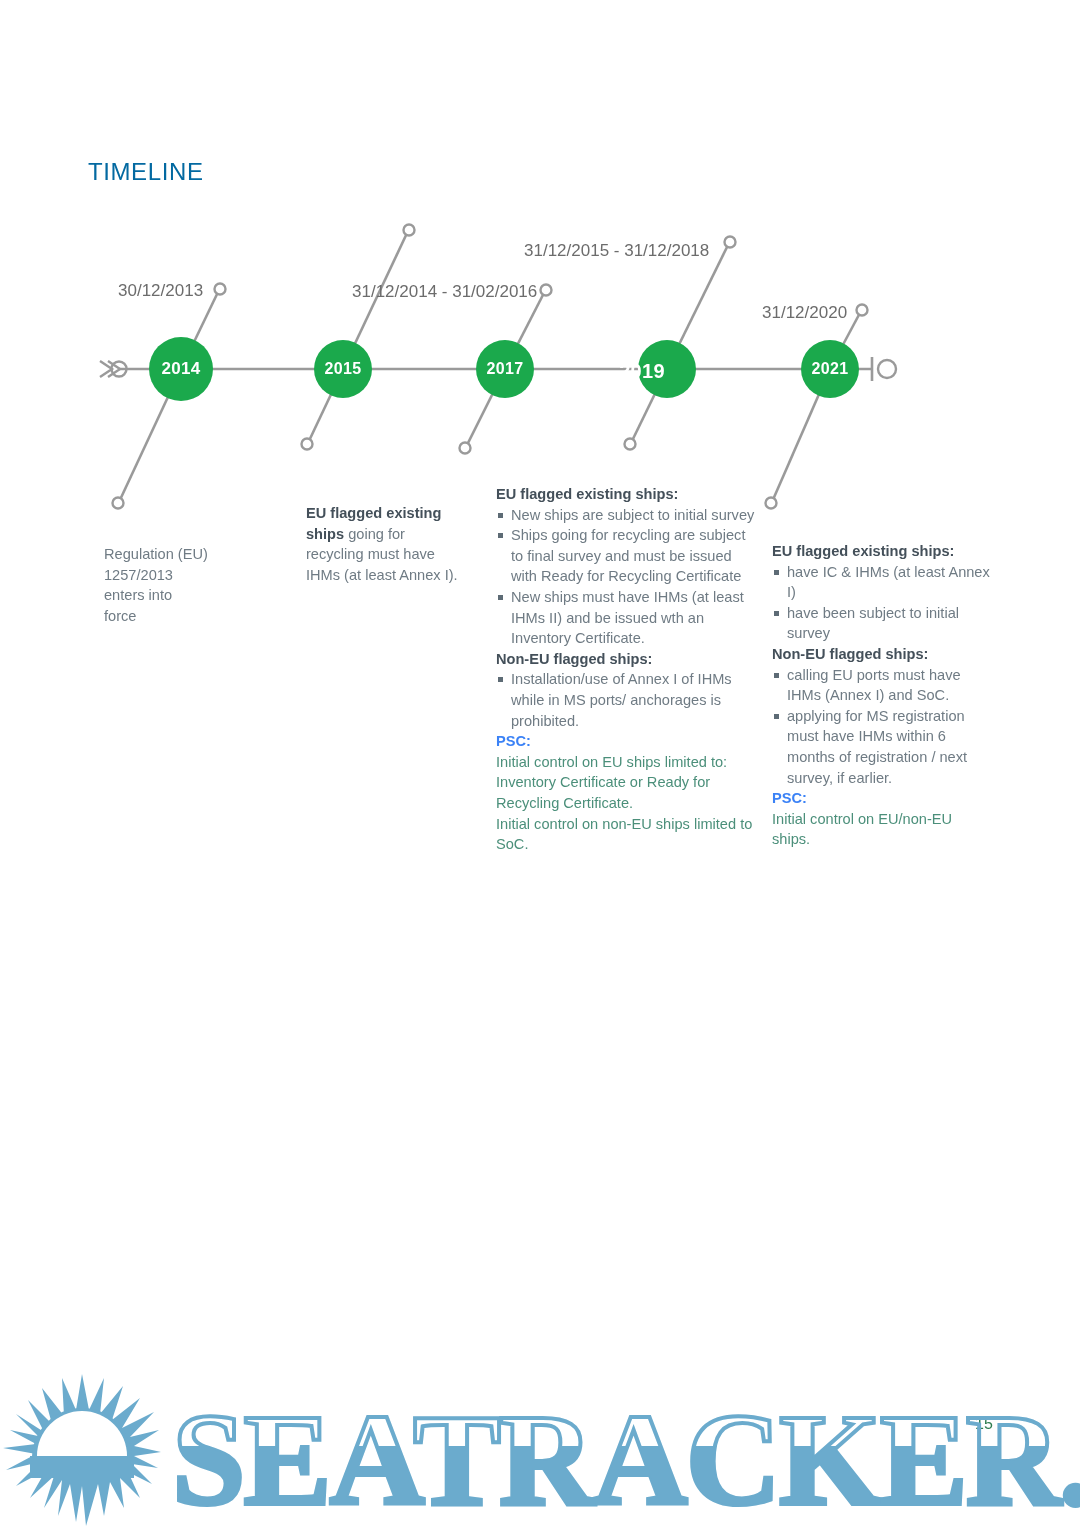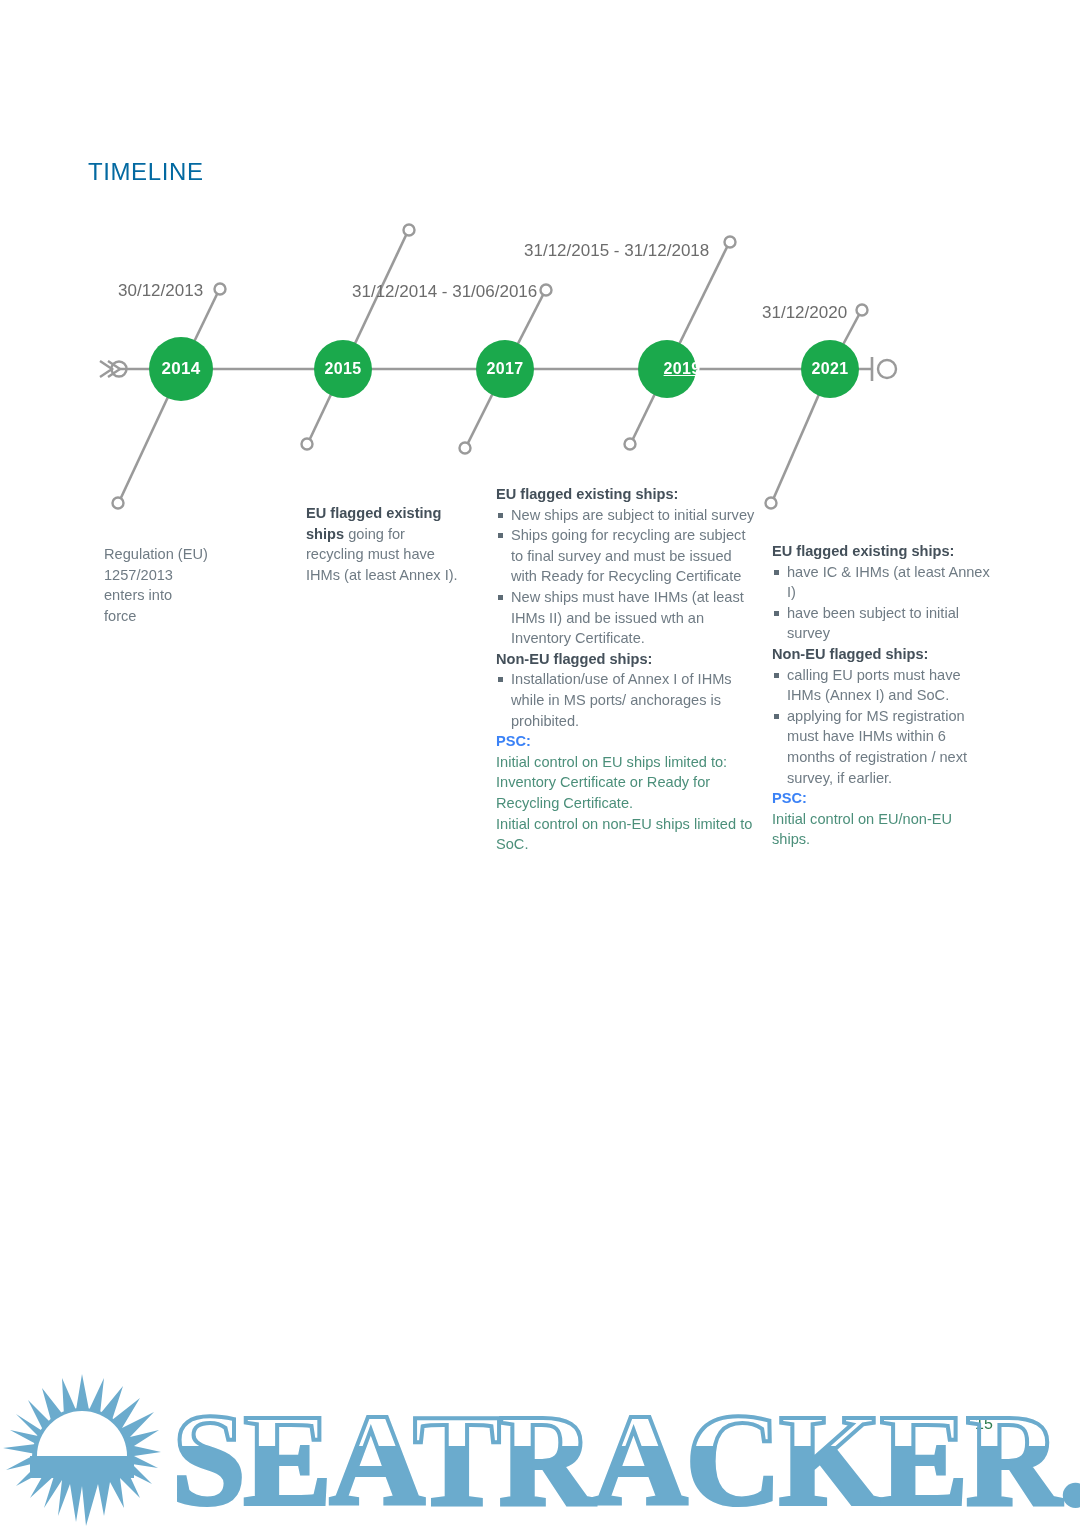--- a/index.html
+++ b/index.html
@@ -107,25 +107,25 @@
       <circle cx="343" cy="369" r="29"></circle>
       <circle cx="505" cy="369" r="29"></circle>
       <circle cx="667" cy="369" r="29"></circle>
       <circle cx="830" cy="369" r="29"></circle>
     </g>
   </svg>
 
   <div class="node-label" style="left:146px;top:359px;">2014</div>
   <div class="node-label" style="left:308px;top:360px;font-size:16px;">2015</div>
   <div class="node-label" style="left:470px;top:360px;font-size:16px;">2017</div>
-  <div class="node-label" style="left:647px;top:360px;font-size:16px;text-decoration:underline;">2019</div>
+  <div class="node-label" style="left:607px;top:360px;font-size:20px;">2019</div>
   <div class="node-label" style="left:795px;top:360px;font-size:16px;">2021</div>
 
   <div class="date-cap" style="left:118px;top:281px;">30/12/2013</div>
-  <div class="date-cap" style="left:352px;top:282px;">31/12/2014 - 31/06/2016</div>
+  <div class="date-cap" style="left:352px;top:282px;">31/12/2014 - 31/02/2016</div>
   <div class="date-cap" style="left:524px;top:241px;">31/12/2015 - 31/12/2018</div>
   <div class="date-cap" style="left:762px;top:303px;">31/12/2020</div>
 
   <div class="blk" style="left:104px;top:512px;width:150px;">
     <p>Regulation (EU)</p>
     <p>1257/2013</p>
     <p>enters into</p>
     <p>force</p>
   </div>
 

